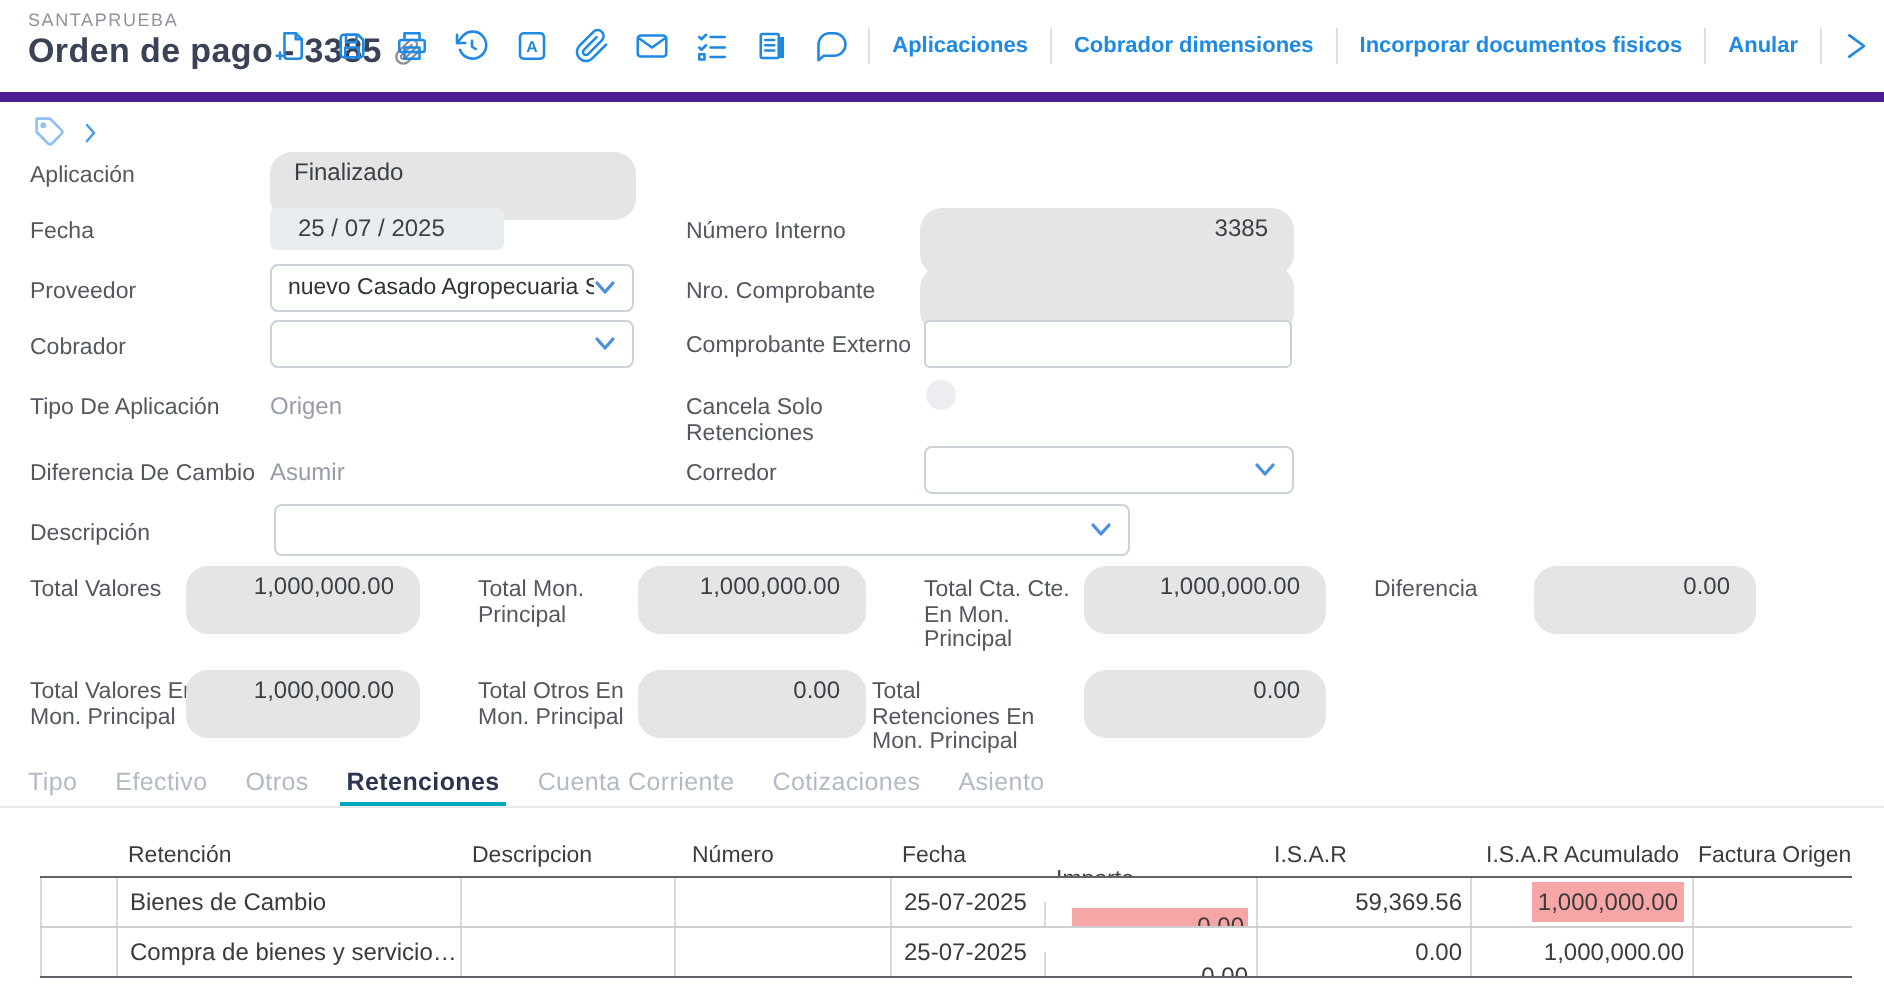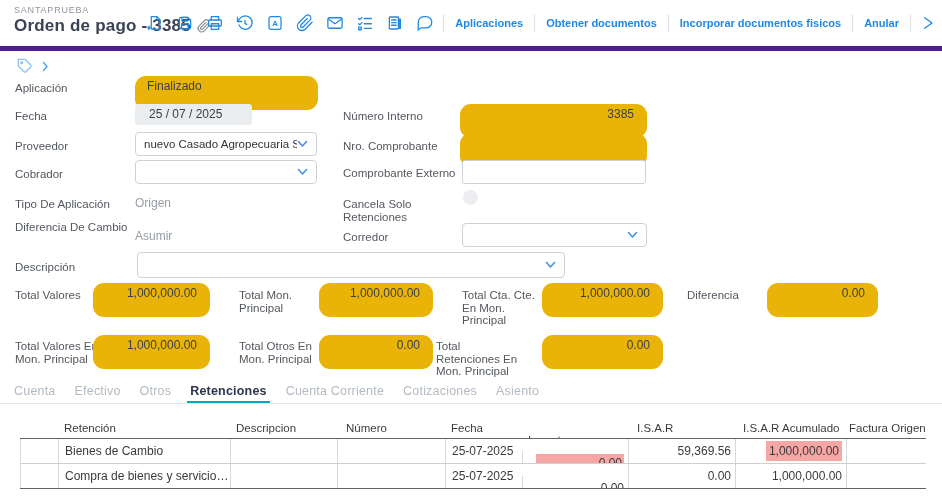--- a/index.html
+++ b/index.html
@@ -18,21 +18,21 @@
   .tb-sep{width:1px;height:18px;background:#dde1e6;margin:0 9px;}
   .tb-btn{border:none;background:none;padding:0 2px;font-family:"Liberation Sans",sans-serif;
           font-size:11px;color:#1e88e5;cursor:pointer;white-space:nowrap;font-weight:bold;}
   .ic{stroke:#1e88e5;fill:none;stroke-width:1.7;stroke-linecap:round;stroke-linejoin:round;}
 
   
   .tagsrow{position:absolute;left:17px;top:58px;display:flex;align-items:center;gap:6px;}
 
   
   .lbl{position:absolute;font-size:11.5px;color:#53575e;line-height:12.5px;}
-  .pill{position:absolute;height:34px;background:#eab308;border-radius:11px;font-size:12px;
+  .pill{position:absolute;height:34px;background:#e5e5e5;border-radius:11px;font-size:12px;
         color:#3b4046;line-height:21px;padding:0 12px;box-sizing:border-box;}
   .pill.right{text-align:right;padding-right:13px;}
   .datebox{position:absolute;height:21px;background:#eaedf0;border-radius:3px;font-size:12px;
         color:#3b4046;line-height:21px;padding-left:14px;box-sizing:border-box;}
   .select{position:absolute;height:24px;background:#fff;border:1px solid #ccd2d9;border-radius:4px;
         box-sizing:border-box;display:flex;align-items:center;justify-content:space-between;
         padding:0 8px;cursor:pointer;}
   .selval{font-size:11.5px;color:#2e3338;white-space:nowrap;overflow:hidden;}
   .input{position:absolute;height:24px;background:#fff;border:1px solid #ccd2d9;border-radius:3px;
         box-sizing:border-box;}
@@ -145,21 +145,21 @@
       </span>
       <span class="tb-icon">
         <svg viewBox="0 0 24 24" class="ic">
             <path d="M21 11a7.5 7.5 0 0 1-7.5 7.5H6.5L3 21.5v-10A7.5 7.5 0 0 1 10.5 3.5h3A7.5 7.5 0 0 1 21 11z"></path>
           </svg>
       </span>
 
       <span class="tb-sep"></span>
       <button class="tb-btn">Aplicaciones</button>
       <span class="tb-sep"></span>
-      <button class="tb-btn">Obtener documentos</button>
+      <button class="tb-btn">Cobrador dimensiones</button>
       <span class="tb-sep"></span>
       <button class="tb-btn">Incorporar documentos fisicos</button>
       <span class="tb-sep"></span>
       <button class="tb-btn">Anular</button>
       <span class="tb-sep"></span>
       <span class="tb-icon" style="width:16px;height:16px;">
         <svg viewBox="0 0 24 24" class="ic" style="stroke-width:2;">
             <polyline points="7 4 18 12 7 20"></polyline>
           </svg>
       </span>
@@ -206,21 +206,21 @@
 
   <div class="lbl" style="left:343px;top:167px;">Comprobante Externo</div>
   <div class="input" style="left:462px;top:160px;width:184px;"></div>
 
   <div class="lbl" style="left:15px;top:198px;">Tipo De Aplicación</div>
   <div class="val-static" style="left:135px;top:196px;">Origen</div>
 
   <div class="lbl" style="left:343px;top:198px;width:82px;">Cancela Solo Retenciones</div>
   <div class="toggle" style="left:463px;top:190px;"></div>
 
-  <div class="lbl" style="left:15px;top:221px;">Diferencia De Cambio</div>
+  <div class="lbl" style="left:15px;top:231px;">Diferencia De Cambio</div>
   <div class="val-static" style="left:135px;top:229px;">Asumir</div>
 
   <div class="lbl" style="left:343px;top:231px;">Corredor</div>
   <div class="select" style="left:462px;top:223px;width:185px;">
     <span class="selval"></span>
     <svg width="11" height="8" viewBox="0 0 11 8" style="stroke:#4a90e2;fill:none;stroke-width:1.6;stroke-linecap:round;stroke-linejoin:round;flex:none;">
         <polyline points="1.5 1.5 5.5 6 9.5 1.5"></polyline>
       </svg>
   </div>
 
@@ -247,21 +247,21 @@
   <div class="lbl" style="left:15px;top:340px;width:86px;">Total Valores En Mon. Principal</div>
   <div class="pill right" style="left:93px;top:335px;width:117px;">1,000,000.00</div>
 
   <div class="lbl" style="left:239px;top:340px;width:80px;">Total Otros En Mon. Principal</div>
   <div class="pill right" style="left:319px;top:335px;width:114px;">0.00</div>
 
   <div class="lbl" style="left:436px;top:340px;width:86px;">Total Retenciones En Mon. Principal</div>
   <div class="pill right" style="left:542px;top:335px;width:121px;">0.00</div>
 
   <div class="tabs">
-    <span class="tab">Cuenta</span>
+    <span class="tab">Tipo</span>
     <span class="tab">Efectivo</span>
     <span class="tab">Otros</span>
     <span class="tab active">Retenciones</span>
     <span class="tab">Cuenta Corriente</span>
     <span class="tab">Cotizaciones</span>
     <span class="tab">Asiento</span>
   </div>
   <div class="tabs-divider"></div>
 
   <div class="grid">

